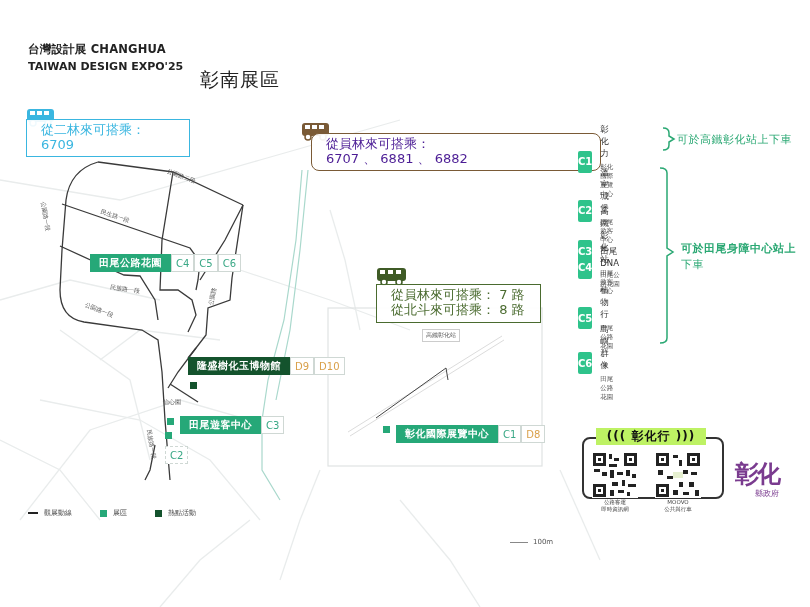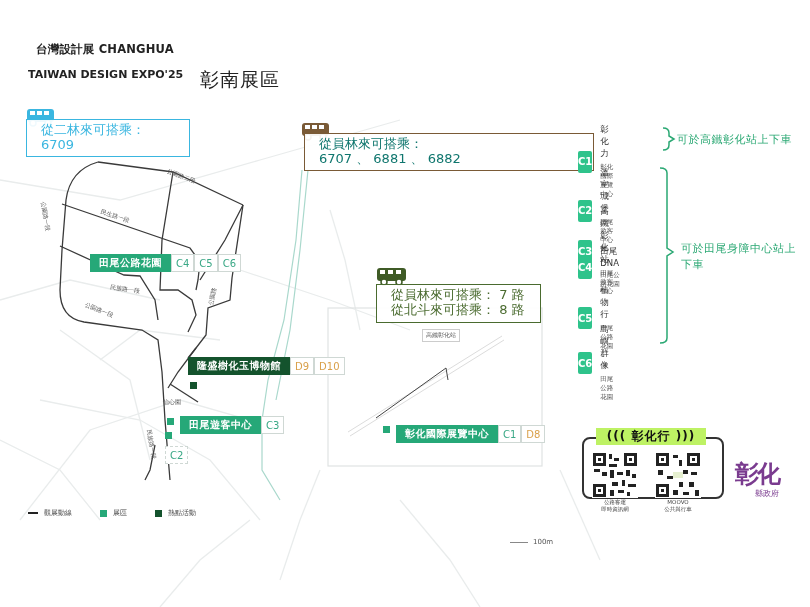--- a/index.html
+++ b/index.html
@@ -91,22 +91,22 @@
     <path d="M62 204 L190 248 L200 262"></path>
     <path d="M60 246 L108 268 L124 275 L140 276 L155 300 L158 320"></path>
     <path d="M173 172 L162 240 L160 290 L178 290 L192 300 L196 315 L188 332"></path>
     <path d="M200 262 L198 280 L196 290"></path>
     <path d="M196 348 L178 372 L168 388"></path>
     <path d="M170 384 L198 402"></path>
     <path d="M155 445 L150 470 L145 480"></path>
   </g>
 </svg>
 
-<div class="abs brand-cn" style="left:28px;top:42px;margin-left:8px;">台灣設計展 CHANGHUA</div>
-<div class="abs brand-en" style="left:28px;top:68px;text-align:center;">TAIWAN DESIGN EXPO'25</div>
+<div class="abs brand-cn" style="left:28px;top:42px;">台灣設計展 CHANGHUA</div>
+<div class="abs brand-en" style="left:28px;top:60px;text-align:center;">TAIWAN DESIGN EXPO'25</div>
 <div class="abs area-title" style="left:200px;top:47px;margin-top:20px;">彰南展區</div>
 
 <svg class="bus-icon" style="left:26px;top:108px;" width="30" height="20">
   <rect x="1" y="1" width="27" height="13" rx="3" fill="#3ab6e0"></rect>
   <rect x="4" y="3" width="5" height="4" fill="#fff"></rect>
     <rect x="11" y="3" width="5" height="4" fill="#fff"></rect>
     <rect x="18" y="3" width="5" height="4" fill="#fff"></rect>
   <circle cx="7" cy="15" r="3" fill="#fff" stroke="#3ab6e0" stroke-width="1.5"></circle>
     <circle cx="22" cy="15" r="3" fill="#fff" stroke="#3ab6e0" stroke-width="1.5"></circle>
 </svg>
@@ -114,21 +114,21 @@
 6709</div>
 
 <svg class="bus-icon" style="left:301px;top:122px;" width="30" height="20">
   <rect x="1" y="1" width="27" height="13" rx="3" fill="#7a5a36"></rect>
   <rect x="4" y="3" width="5" height="4" fill="#fff"></rect>
     <rect x="11" y="3" width="5" height="4" fill="#fff"></rect>
     <rect x="18" y="3" width="5" height="4" fill="#fff"></rect>
   <circle cx="7" cy="15" r="3" fill="#fff" stroke="#7a5a36" stroke-width="1.5"></circle>
     <circle cx="22" cy="15" r="3" fill="#fff" stroke="#7a5a36" stroke-width="1.5"></circle>
 </svg>
-<div class="bus-box" style="left:304px;top:133px;width:260px;height:32px;border-color:#7a5a36;color:#0f766e;">從員林來可搭乘：
+<div class="bus-box" style="left:311px;top:133px;width:260px;height:32px;border-color:#7a5a36;color:#4c1d95;border-radius:8px;">從員林來可搭乘：
 6707 、 6881 、 6882</div>
 
 <svg class="bus-icon" style="left:376px;top:267px;" width="32" height="20">
   <rect x="1" y="1" width="29" height="13" rx="3" fill="#3f5b26"></rect>
   <rect x="4" y="3" width="5" height="4" fill="#fff"></rect>
     <rect x="12" y="3" width="5" height="4" fill="#fff"></rect>
     <rect x="20" y="3" width="5" height="4" fill="#fff"></rect>
   <circle cx="8" cy="15" r="3" fill="#fff" stroke="#3f5b26" stroke-width="1.5"></circle>
     <circle cx="23" cy="15" r="3" fill="#fff" stroke="#3f5b26" stroke-width="1.5"></circle>
 </svg>
@@ -243,21 +243,21 @@
   </div>
 </div>
 
 <svg class="map" width="810" height="607">
   <g stroke="#2aa873" stroke-width="1.5" fill="none">
     <path d="M663 128 Q669 128 669 133 L669 136 L674 139 L669 142 L669 145 Q669 150 663 150"></path>
     <path d="M660 168 Q667 168 667 173 L667 248 L673 252 L667 256 L667 338 Q667 343 660 343"></path>
   </g>
 </svg>
 <div class="note" style="left:677px;top:131px;">可於高鐵彰化站上下車</div>
-<div class="note" style="left:681px;top:240px;">可於田尾身障中心站上</div>
+<div class="note" style="left:681px;top:240px;font-weight:bold;">可於田尾身障中心站上</div>
 <div class="note" style="left:681px;top:256px;">下車</div>
 
 <div class="qr-panel"></div>
 <div class="qr-title">((( 彰化行 )))</div>
 <svg class="abs" style="left:592px;top:452px;" width="46" height="46">
   <rect width="46" height="46" fill="#fff"></rect>
   <g fill="#222">
     <rect x="1" y="1" width="13" height="13"></rect>
       <rect x="32" y="1" width="13" height="13"></rect>
       <rect x="1" y="32" width="13" height="13"></rect>

